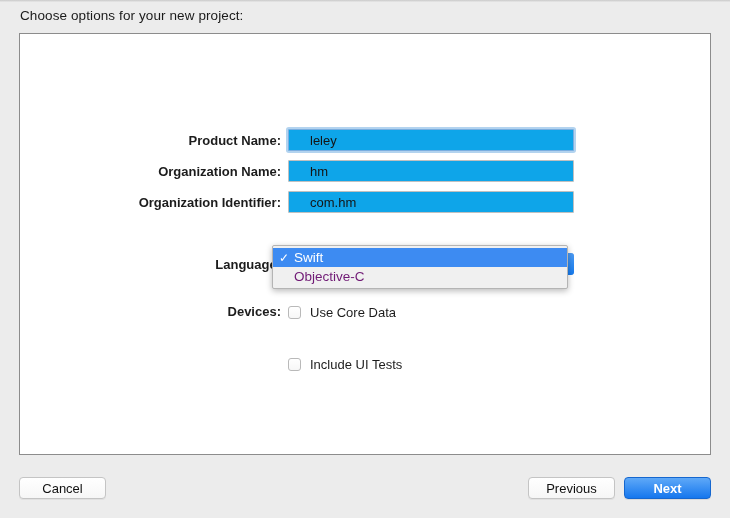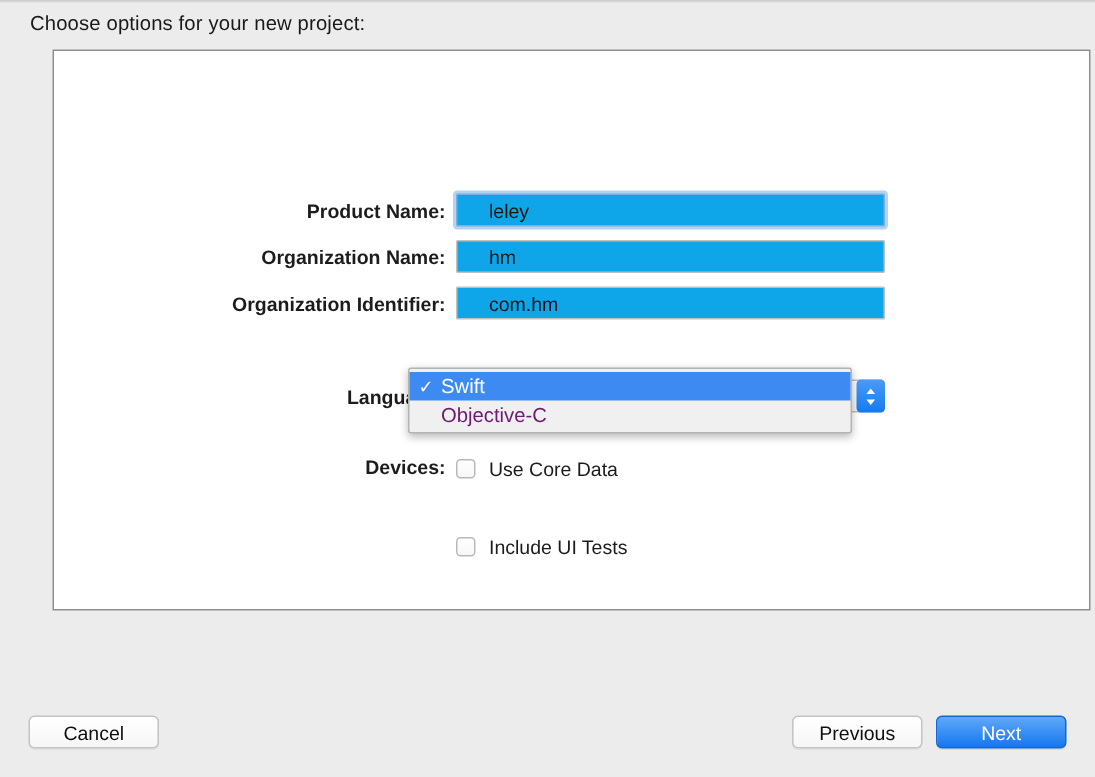--- a/index.html
+++ b/index.html
@@ -28,25 +28,24 @@
     top: 8px;
     font-size: 13.5px;
     color: #1a1a1a;
     letter-spacing: 0.1px;
   }
   .panel {
     position: absolute;
     left: 19px;
     top: 33px;
     width: 692px;
-    height: 374px;
+    height: 422px;
     background: #ffffff;
     border: 1px solid #8c8c8c;
     box-sizing: border-box;
-    margin-left: 16px;
   }
   
   .form-row {
     position: absolute;
     left: 0;
     width: 692px;
     height: 24px;
   }
   .f-label {
     position: absolute;
@@ -187,20 +186,21 @@
     background: linear-gradient(to bottom, #ffffff 0%, #f6f6f6 100%);
     border: 1px solid #c4c4c4;
     color: #101010;
     box-shadow: 0 1px 0 rgba(0,0,0,0.05);
   }
   .btn-default {
     background: linear-gradient(to bottom, #5fa9f8 0%, #1577ee 100%);
     border: 1px solid #1567cf;
     color: #ffffff;
     box-shadow: 0 1px 0 rgba(0,0,0,0.08);
+    font-weight: bold;
   }
 </style>
 </head>
 <body>
 
 <div class="top-hairline"></div>
 
 <div class="prompt">Choose options for your new project:</div>
 
 <div class="panel">

